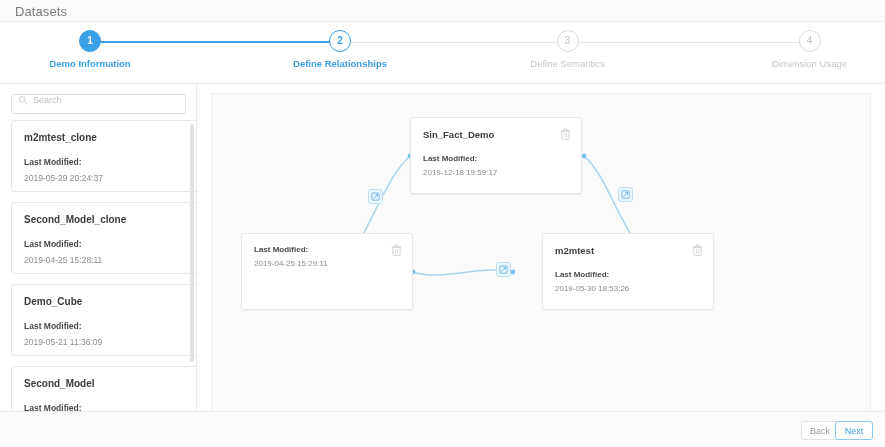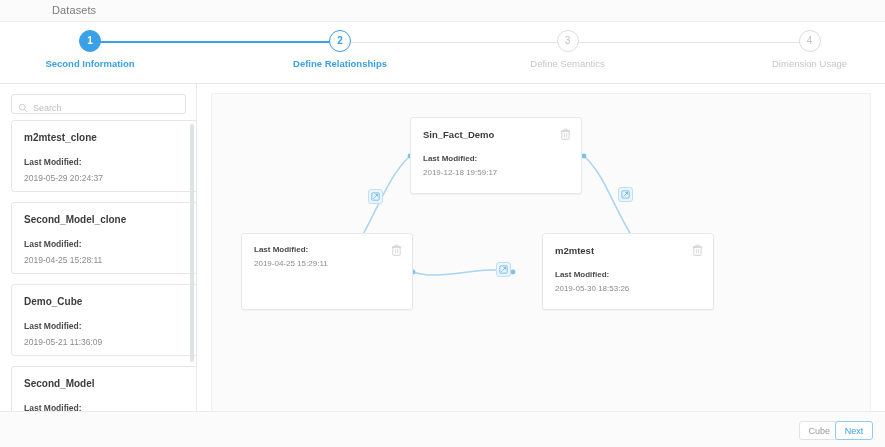--- a/index.html
+++ b/index.html
@@ -20,24 +20,23 @@
 
   
   .topbar {
     position: absolute; left: 0; top: 0;
     width: 885px; height: 22px;
     background: #fbfbfb;
     border-bottom: 1px solid #eeeeee;
   }
   .topbar-title {
     position: absolute; left: 15px; top: 4px;
-    font-size: 11px;
+    font-size: 13px;
     color: #7a7a7a;
     letter-spacing: .1px;
-    margin-left: 37px;
   }
 
   
   .stepper {
     position: absolute; left: 0; top: 22px;
     width: 885px; height: 62px;
     background: #ffffff;
     border-bottom: 1px solid #e9e9e9;
   }
   .step {
@@ -107,21 +106,21 @@
     border-right: 1px solid #eaeaea;
     overflow: hidden;
   }
   .search-wrap {
     position: absolute; left: 11px; top: 10px;
     width: 175px; height: 20px;
     border: 1px solid #e2e2e2;
     border-radius: 3px;
     background: #ffffff;
     display: flex;
-    align-items: flex-end;
+    align-items: flex-start;
     padding: 0 6px;
   }
   .search-icon { width: 10px; height: 10px; flex: 0 0 auto; margin-right: 5px; opacity: .55; }
   .search-input {
     border: 0; outline: 0;
     font-family: "Liberation Sans", sans-serif;
     font-size: 9px;
     color: #555;
     background: transparent;
     width: 100%;
@@ -275,21 +274,21 @@
   </div>
 
   <div class="stepper">
 
     <div class="step-line filled" style="left:92px; width:238px;"></div>
     <div class="step-line empty" style="left:340px; width:218px;"></div>
     <div class="step-line empty" style="left:575px; width:228px;"></div>
 
     <div class="step" style="left:20px; width:140px;">
       <div class="step-circle done">1</div>
-      <div class="step-label active">Second Information</div>
+      <div class="step-label active">Demo Information</div>
     </div>
 
     <div class="step" style="left:260px; width:160px;">
       <div class="step-circle current">2</div>
       <div class="step-label active">Define Relationships</div>
     </div>
 
     <div class="step" style="left:495px; width:145px;">
       <div class="step-circle pending">3</div>
       <div class="step-label muted">Define Semantics</div>
@@ -423,17 +422,17 @@
             <line x1="9.6" y1="7.6" x2="9.6" y2="14" stroke="#8a8a8a" stroke-width="1"></line>
           </svg>
         </div>
 
       </div>
     </div>
 
   </div>
 
   <div class="footer">
-    <div class="btn btn-back">Cube</div>
+    <div class="btn btn-back">Back</div>
     <div class="btn btn-next">Next</div>
   </div>
 
 </div>
 
 </body></html>

